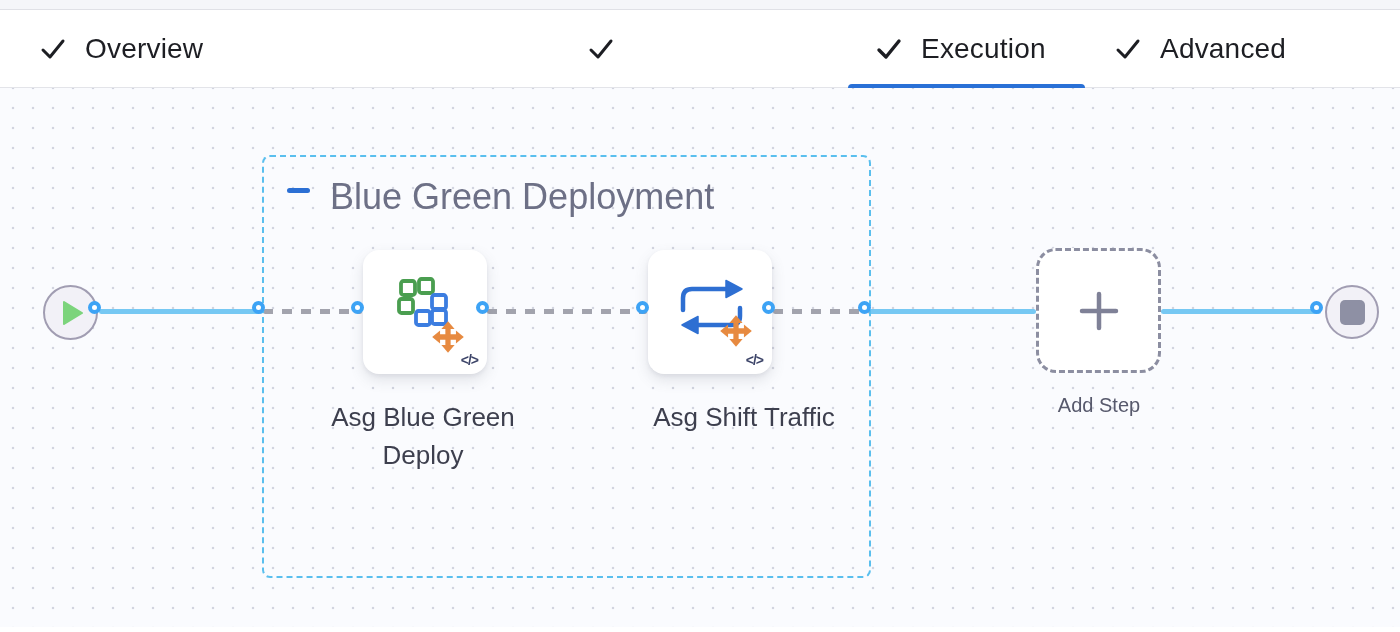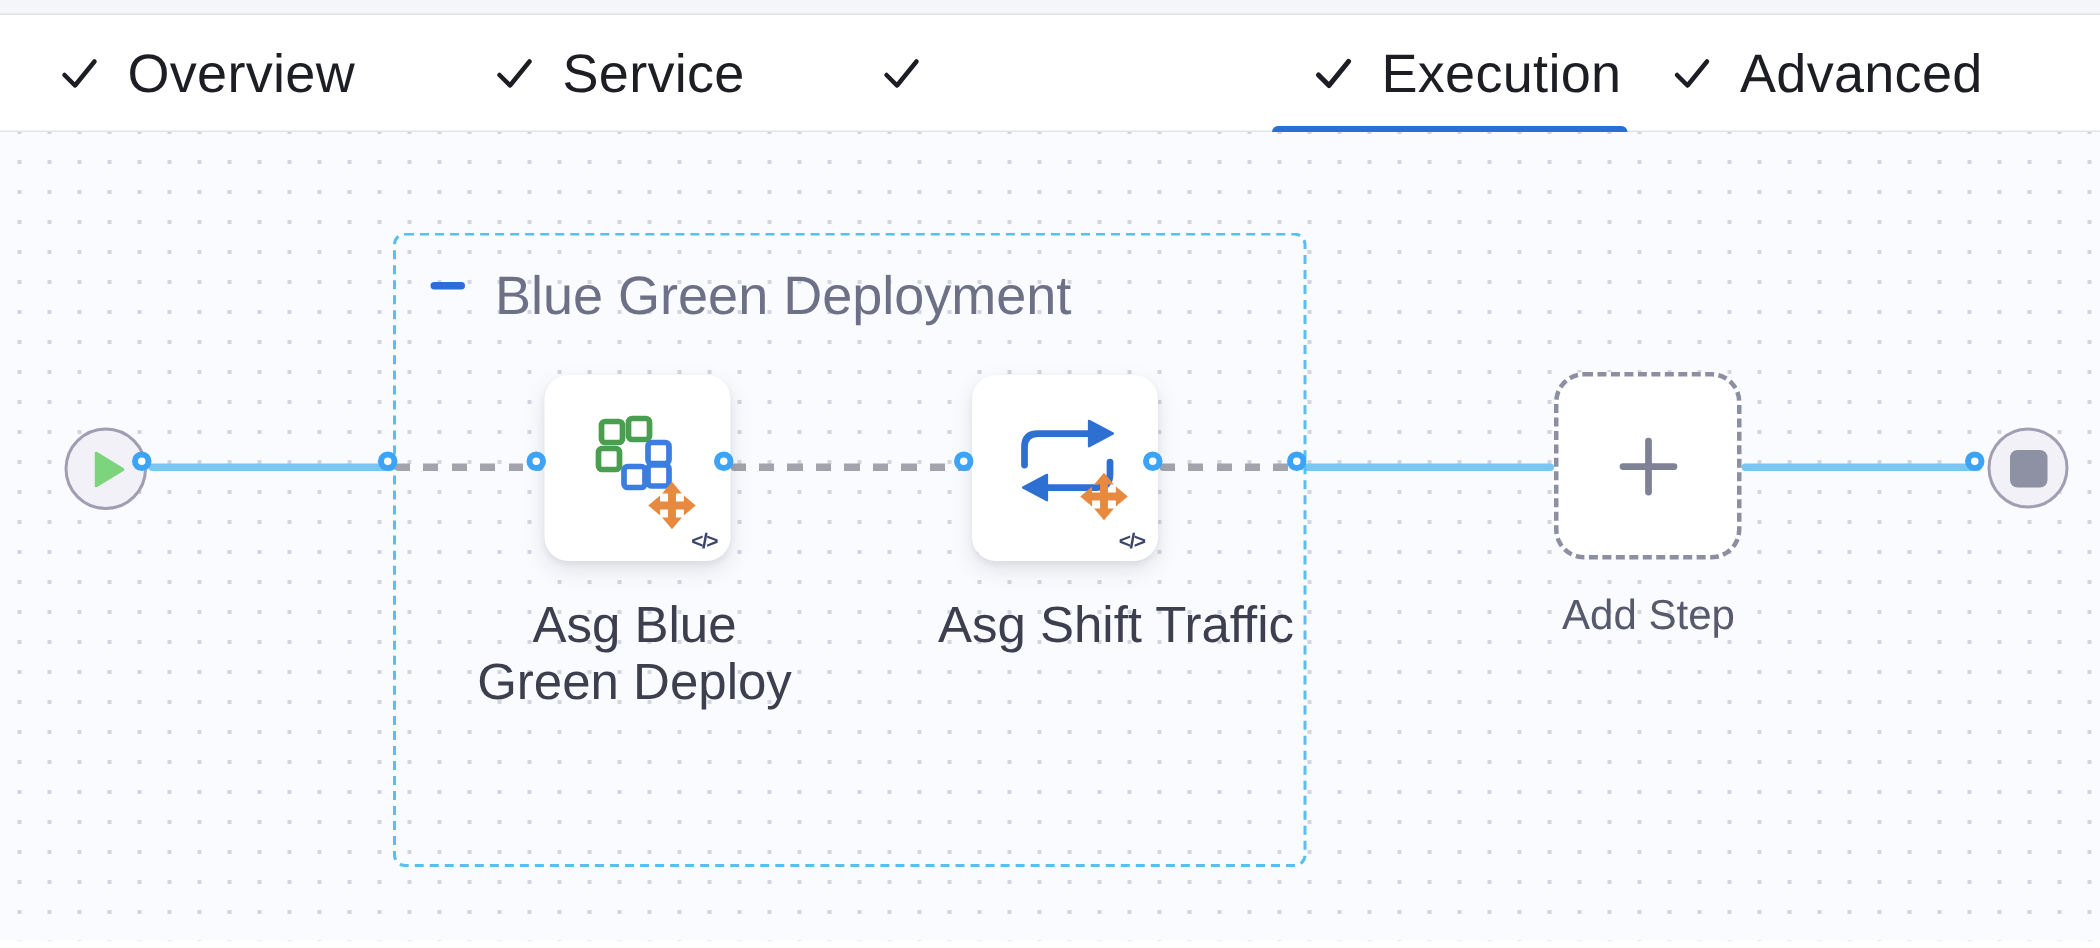--- a/index.html
+++ b/index.html
@@ -7,21 +7,21 @@
   body { font-family:"Liberation Sans","DejaVu Sans",sans-serif; background:#fff; overflow:hidden; }
   .page { position:relative; width:1400px; height:632px; background:#fff; }
 
   
   .top-strip { position:absolute; left:0; top:0; width:1400px; height:10px;
     background:#f5f6f9; border-bottom:1px solid #e0e1e6; }
   .tab-bar { position:absolute; left:0; top:10px; width:1400px; height:78px;
     background:#ffffff; border-bottom:1px solid #e3e4e9; }
   .tab { position:absolute; top:0; height:78px; display:flex; align-items:center;
     gap:19px; cursor:pointer; }
-  .tab-label { font-size:36px; color:#1d1e23; letter-spacing:.2px; }
+  .tab-label { font-size:28px; color:#1d1e23; letter-spacing:.2px; }
   .tab.active .tab-label { font-weight:400; }
   .check-svg { width:26px; height:26px; }
   .tab-underline { position:absolute; left:848px; top:74px; width:237px; height:5px;
     background:#2970d6; border-radius:4px 4px 1px 1px; }
 
   
   .canvas { position:absolute; left:0; top:88px; width:1400px; height:544px;
     background-color:#fafbfe;
     background-image:radial-gradient(circle, #d2d4df 1.4px, transparent 1.6px);
     background-size:20px 20px; background-position:3px 10px; }
@@ -52,23 +52,23 @@
     border-radius:16px; z-index:3; cursor:pointer;
     box-shadow:0 2px 4px rgba(40,41,61,.06), 0 6px 14px rgba(96,97,112,.16); }
   .step-icon { position:absolute; overflow:visible; }
   .code-badge { position:absolute; right:9px; bottom:6px; font-size:14px; font-weight:700;
     color:#3c4468; letter-spacing:-1px; }
 
   .add-step-node { position:absolute; left:1036px; top:160px; width:125px; height:125px;
     background:#fff; border:3.5px dashed #8c8ea1; border-radius:20px; z-index:3; cursor:pointer;
     display:flex; align-items:center; justify-content:center; }
 
-  .node-label { position:absolute; top:310px; font-size:34px; line-height:38px;
+  .node-label { position:absolute; top:310px; font-size:26px; line-height:38px;
     color:#3d3f4e; text-align:center; z-index:3; }
-  .add-step-label { position:absolute; left:1018px; top:306px; width:162px; font-size:28px;
+  .add-step-label { position:absolute; left:1018px; top:306px; width:162px; font-size:20px;
     color:#57596c; text-align:center; z-index:3; }
 
   .bottom-strip { position:absolute; left:0; bottom:0; width:1400px; height:5px; background:#fff; }
 </style>
 </head>
 <body>
 
 <div class="page">
 
   <svg width="0" height="0" style="position:absolute">
@@ -85,26 +85,20 @@
   </svg>
 
   <div class="top-strip"></div>
 
   <div class="tab-bar">
     <div class="tab" style="left:40px">
       <svg class="check-svg" viewBox="0 0 26 26">
           <polyline points="3,14 10,21 23,5" fill="none" stroke="#1d1e23" stroke-width="3" stroke-linecap="round" stroke-linejoin="round"></polyline>
         </svg>
       <span class="tab-label">Overview</span>
-    </div>
-    <div class="tab" style="left:330px">
-      <svg class="check-svg" viewBox="0 0 26 26">
-          <polyline points="3,14 10,21 23,5" fill="none" stroke="#1d1e23" stroke-width="3" stroke-linecap="round" stroke-linejoin="round"></polyline>
-        </svg>
-      <span class="tab-label">Service</span>
     </div>
     <div class="tab" style="left:588px">
       <svg class="check-svg" viewBox="0 0 26 26">
           <polyline points="3,14 10,21 23,5" fill="none" stroke="#1d1e23" stroke-width="3" stroke-linecap="round" stroke-linejoin="round"></polyline>
         </svg>
     </div>
     <div class="tab active" style="left:876px">
       <svg class="check-svg" viewBox="0 0 26 26">
           <polyline points="3,14 10,21 23,5" fill="none" stroke="#1d1e23" stroke-width="3.4" stroke-linecap="round" stroke-linejoin="round"></polyline>
         </svg>

